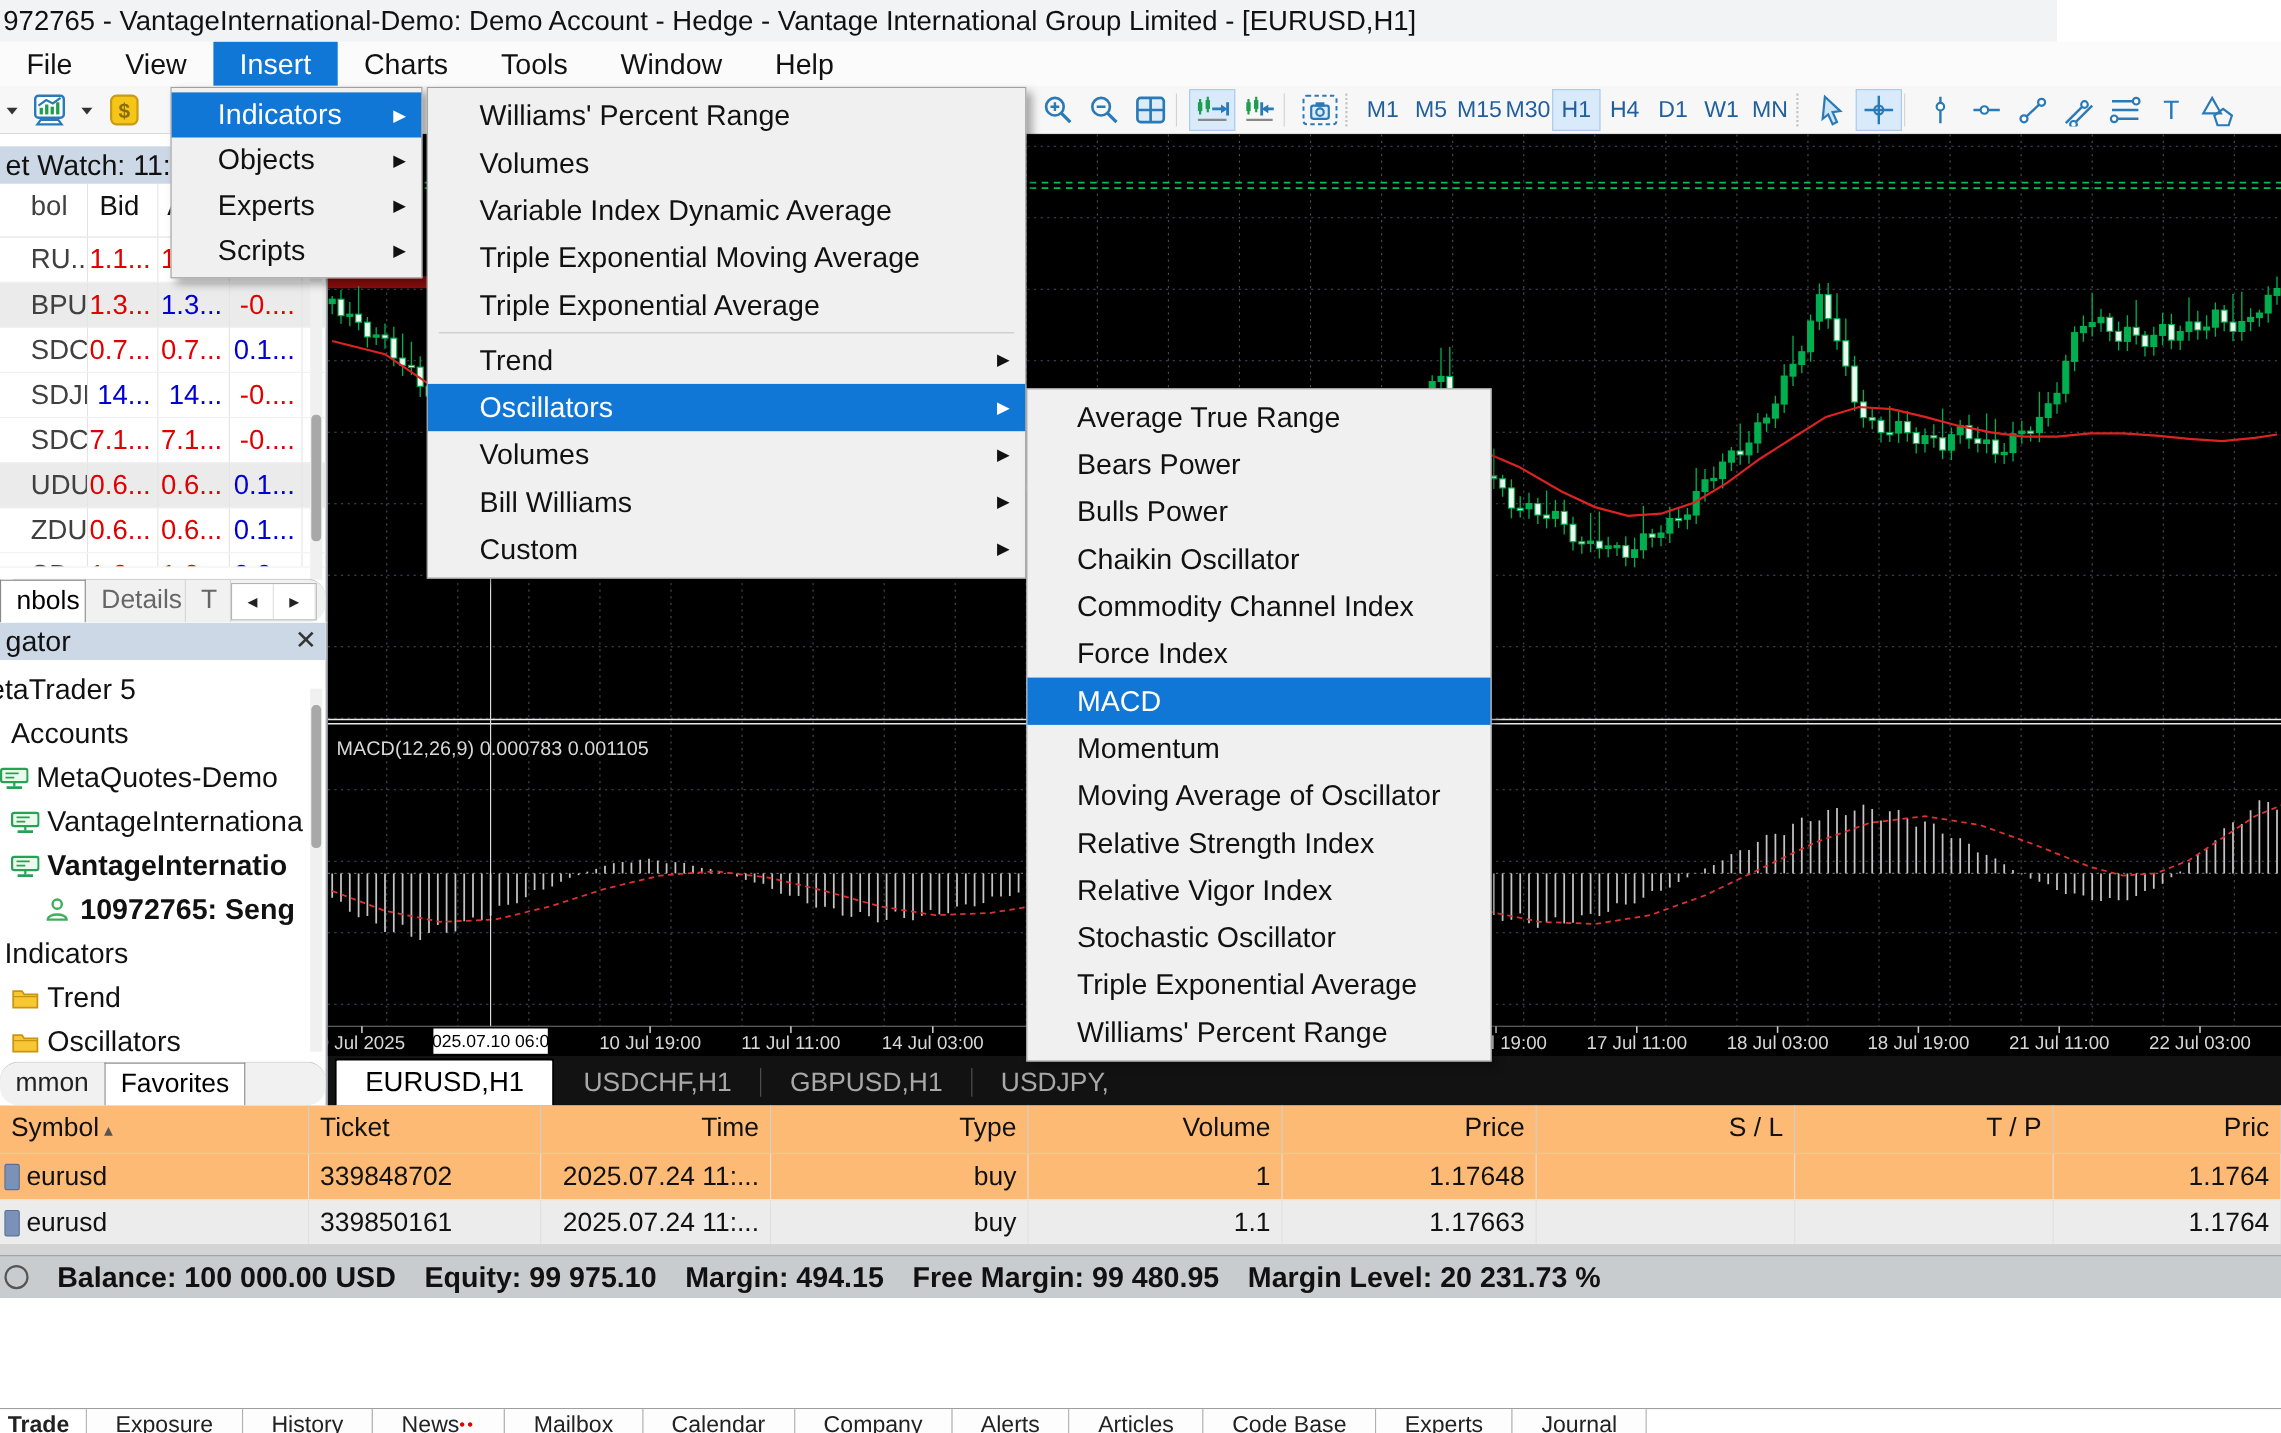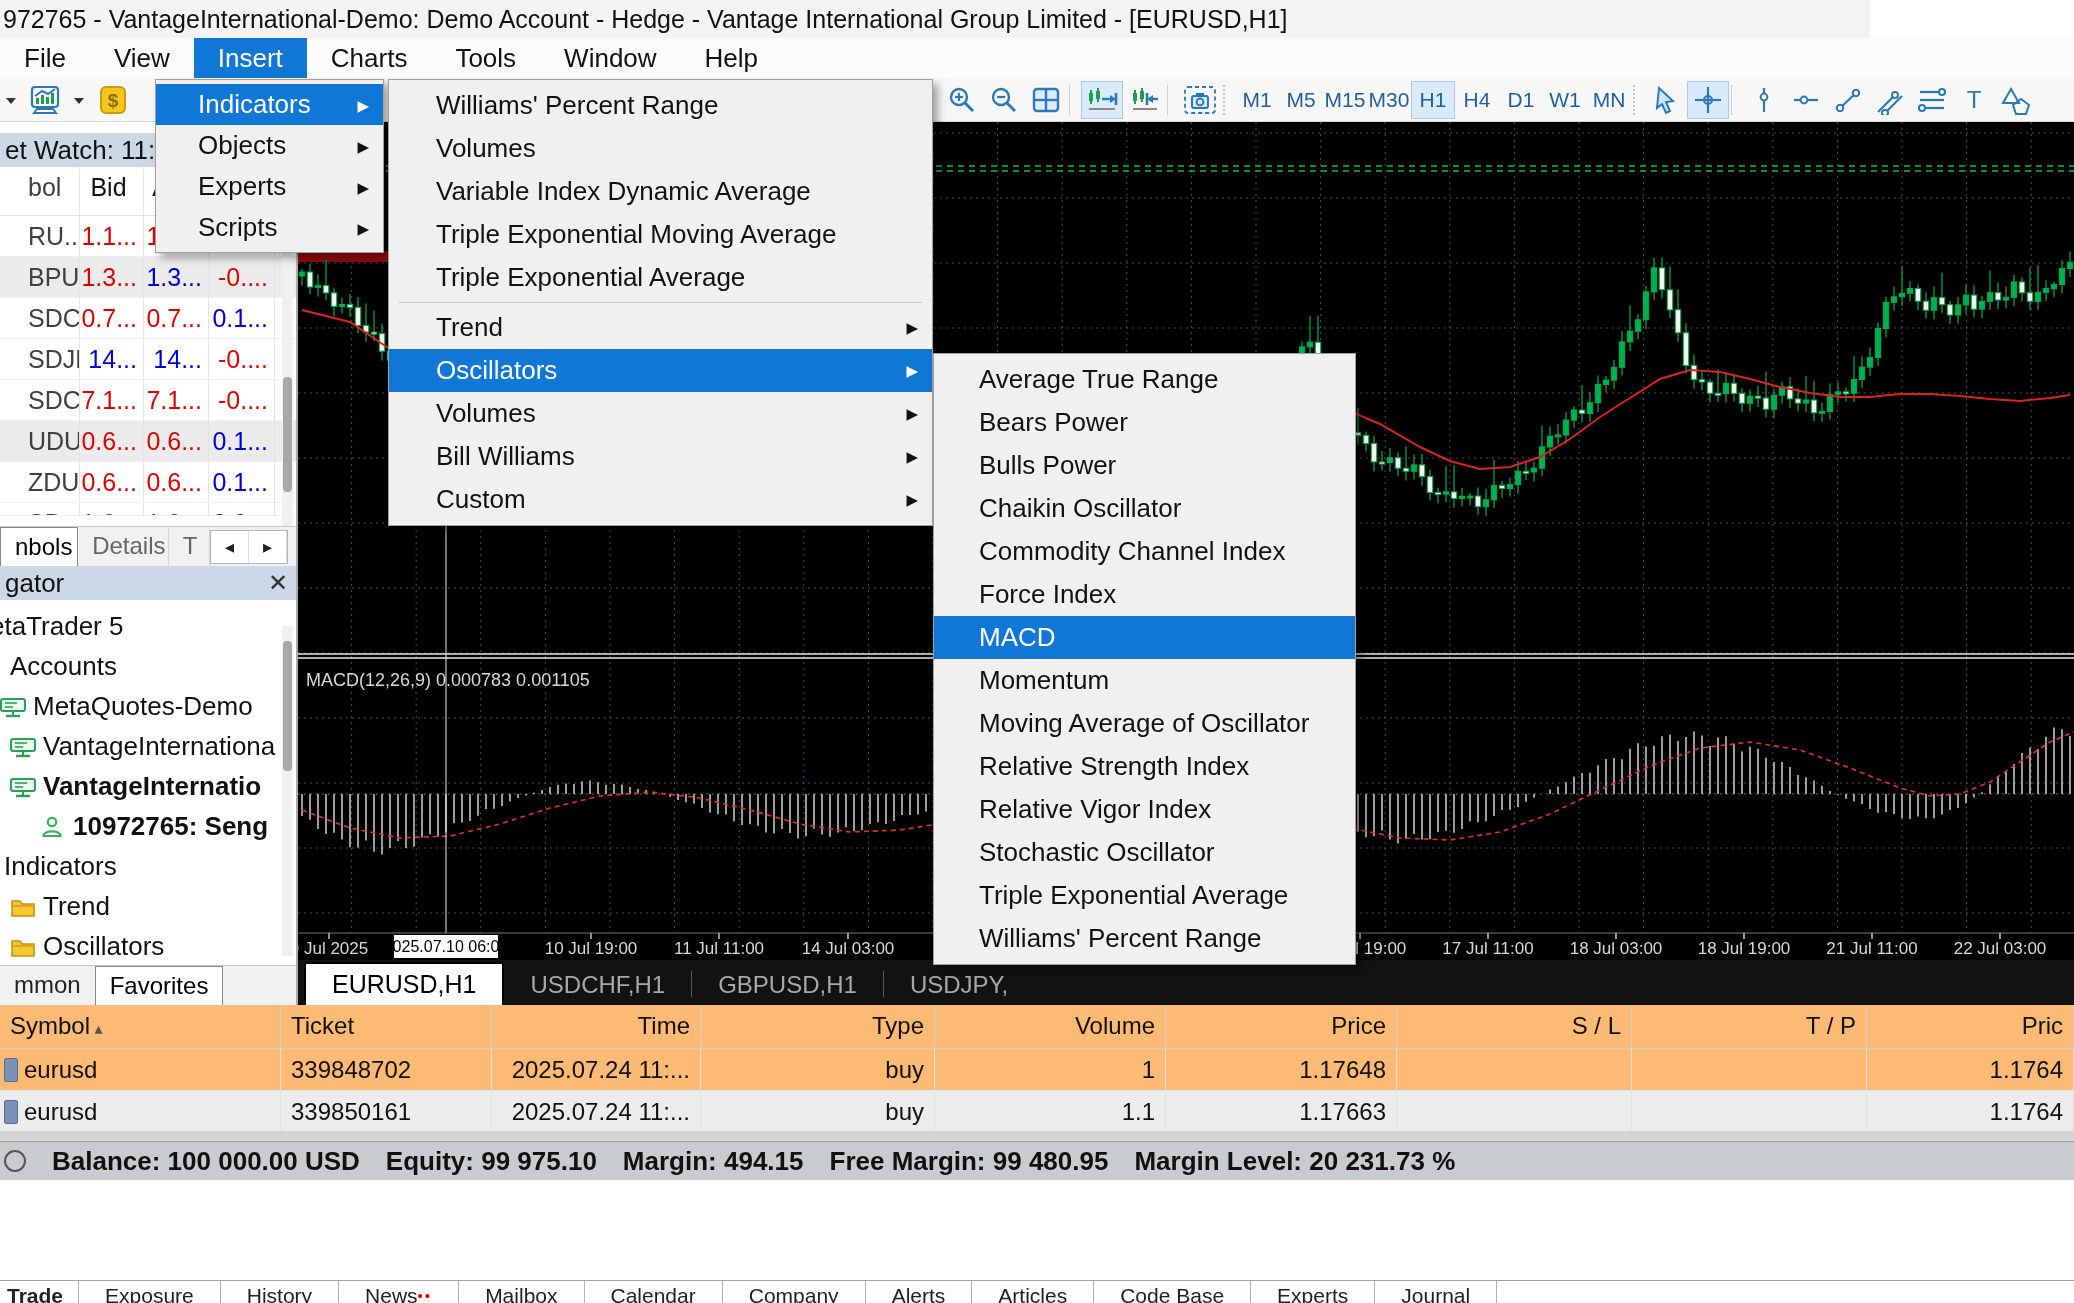--- a/index.html
+++ b/index.html
@@ -28,21 +28,21 @@
   .panel-header{background:#ccd8e5;height:34px;font-size:26px;color:#111;line-height:34px;
     padding-left:5px;position:relative;white-space:nowrap;}
   .panel-close{position:absolute;right:8px;top:0;font-size:24px;color:#333;line-height:34px;}
   #mw-colheads{display:flex;height:49px;border-bottom:1px solid #e2e2e2;font-size:25px;color:#111;align-items:center;}
   .mw-row{display:flex;height:41px;align-items:center;font-size:25px;border-bottom:1px solid #f0f0f0;}
   .mw-row.shade{background:#ebebeb;}
   .mw-c0{width:68px;padding-left:16px;color:#404040;white-space:nowrap;overflow:hidden;border-right:1px solid #e4e4e4;height:100%;line-height:41px;margin-left:12px;}
   .mw-c{width:64px;text-align:right;padding-right:6px;white-space:nowrap;overflow:hidden;border-right:1px solid #e4e4e4;height:100%;line-height:41px;}
   .red{color:#e00000;} .blue{color:#0000d4;}
   .tabstrip{position:absolute;left:0;bottom:0;width:100%;height:40px;background:#f1f1f1;
-    border-top:1px solid #c9c9c9;display:flex;align-items:stretch;font-size:24px;color:#666;}
+    border-top:1px solid #c9c9c9;display:flex;align-items:stretch;font-size:24px;color:#666;border-radius:17px;}
   .tabstrip .tab{padding:0 14px;line-height:38px;border-right:1px solid #d5d5d5;white-space:nowrap;overflow:hidden;}
   .tabstrip .tab.active{background:#fff;color:#000;border:1px solid #888;border-bottom:none;}
   .mw-arrows{margin-left:auto;display:flex;border:1px solid #b5b5b5;background:#fff;height:34px;margin-top:3px;margin-right:8px;}
   .mw-arrows span{width:38px;text-align:center;line-height:32px;color:#222;font-size:18px;border-right:1px solid #ddd;}
   .vscroll{position:absolute;width:11px;background:#f0f0f0;right:3px;}
   .vscroll .thumb{position:absolute;left:1px;width:9px;background:#a8a8a8;border-radius:4px;}
 
   .nav-row{display:flex;align-items:center;height:40px;font-size:26px;color:#111;white-space:nowrap;}
   .nav-row.bold{font-weight:bold;}
   .nav-ico{width:26px;height:22px;margin-right:7px;flex:0 0 auto;}

